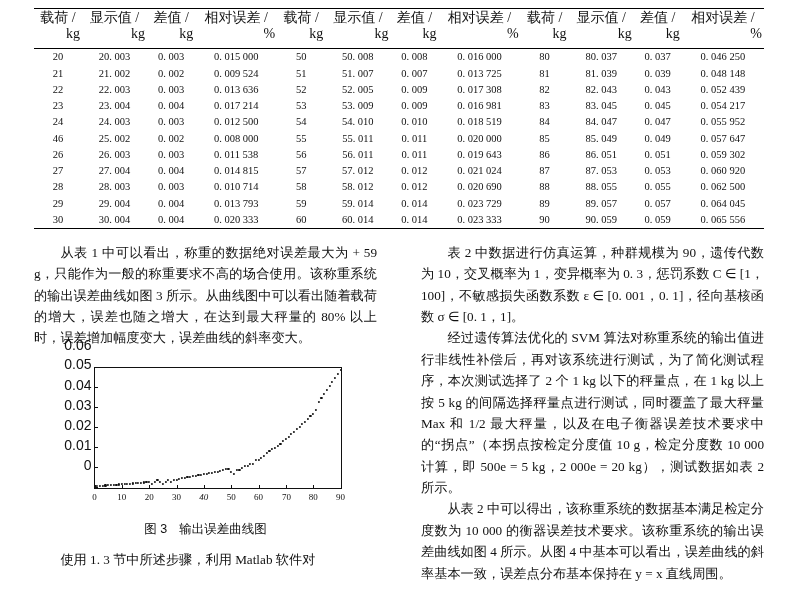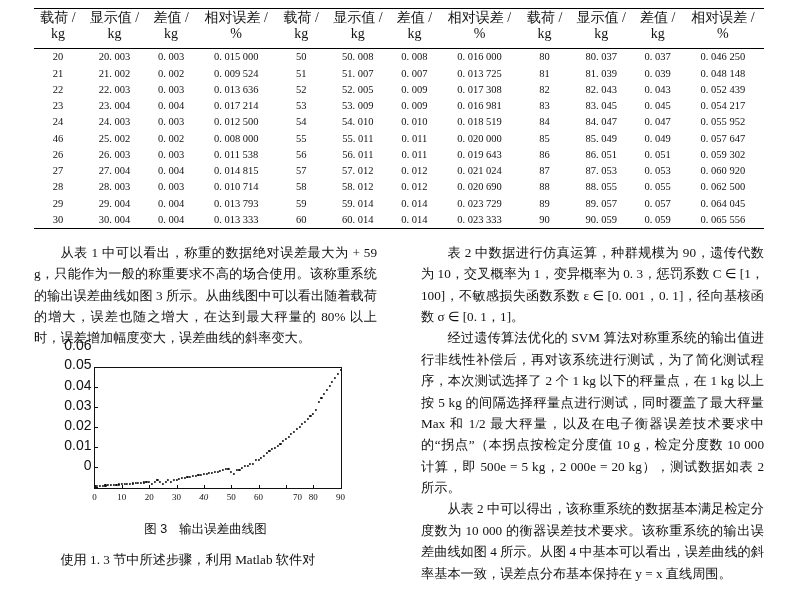--- a/index.html
+++ b/index.html
@@ -45,21 +45,21 @@
     padding: 2.1px 2px;
     white-space: nowrap;
     font-size: 10.5px;
   }
   .thead-row th { border-bottom: none; }
   .rule-top { border-top: 1.1px solid #000; }
   .rule-mid td, .rule-mid th { border-top: 0.7px solid #000; }
   .rule-bottom { border-bottom: 1.1px solid #000; }
 
   .hdr-line1 { display: block; }
-  .hdr-line2 { display: block; }
+  .hdr-line2 { display: block; text-align: right; }
 
   
   .columns {
     display: flex;
     flex-direction: row;
     margin-top: 13px;
     gap: 44px;
   }
   .col {
     width: 352px;
@@ -337,21 +337,21 @@
           <td>0. 023 729</td>
           <td>89</td>
           <td>89. 057</td>
           <td>0. 057</td>
           <td>0. 064 045</td>
         </tr>
         <tr class="rule-bottom">
           <td>30</td>
           <td>30. 004</td>
           <td>0. 004</td>
-          <td>0. 013 333</td>
+          <td>0. 020 333</td>
           <td>60</td>
           <td>60. 014</td>
           <td>0. 014</td>
           <td>0. 023 333</td>
           <td>90</td>
           <td>90. 059</td>
           <td>0. 059</td>
           <td>0. 065 556</td>
         </tr>
       </tbody>
@@ -386,21 +386,21 @@
               <div class="xtick-label" style="left: 54.6667px;">20</div>
               <div class="tick-v" style="left: 54.6667px;"></div>
               <div class="xtick-label" style="left: 82px;">30</div>
               <div class="tick-v" style="left: 82px;"></div>
               <div class="xtick-label" style="left: 109.333px; font-style: italic;">40</div>
               <div class="tick-v" style="left: 109.333px;"></div>
               <div class="xtick-label" style="left: 136.667px;">50</div>
               <div class="tick-v" style="left: 136.667px;"></div>
               <div class="xtick-label" style="left: 164px;">60</div>
               <div class="tick-v" style="left: 164px;"></div>
-              <div class="xtick-label" style="left: 203px;">70</div>
+              <div class="xtick-label" style="left: 192px;">70</div>
               <div class="tick-v" style="left: 191.333px;"></div>
               <div class="xtick-label" style="left: 218.667px;">80</div>
               <div class="tick-v" style="left: 218.667px;"></div>
               <div class="xtick-label" style="left: 246px;">90</div>
               <div class="tick-v" style="left: 246px;"></div>
               <div class="dot" style="left: 2.73333px; bottom: 1.6px;"></div>
               <div class="dot" style="left: 5.46667px; bottom: 1.8px;"></div>
               <div class="dot" style="left: 8.2px; bottom: 2px;"></div>
               <div class="dot" style="left: 10.9333px; bottom: 2.2px;"></div>
               <div class="dot" style="left: 13.6667px; bottom: 2.4px;"></div>

